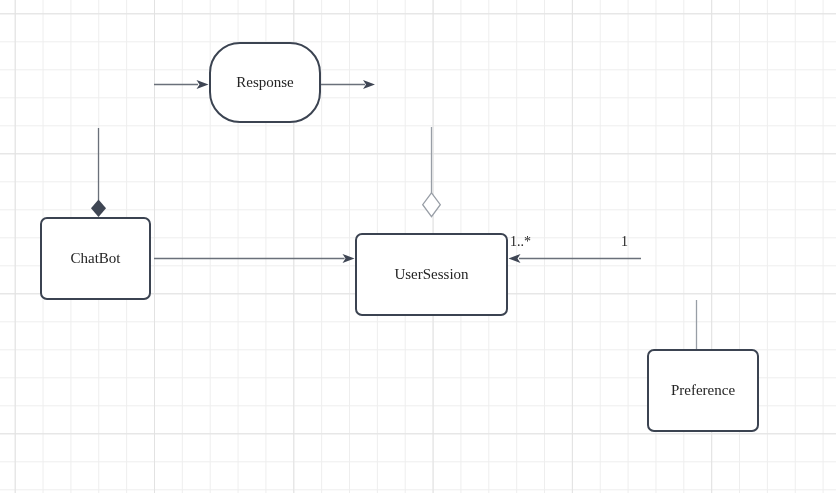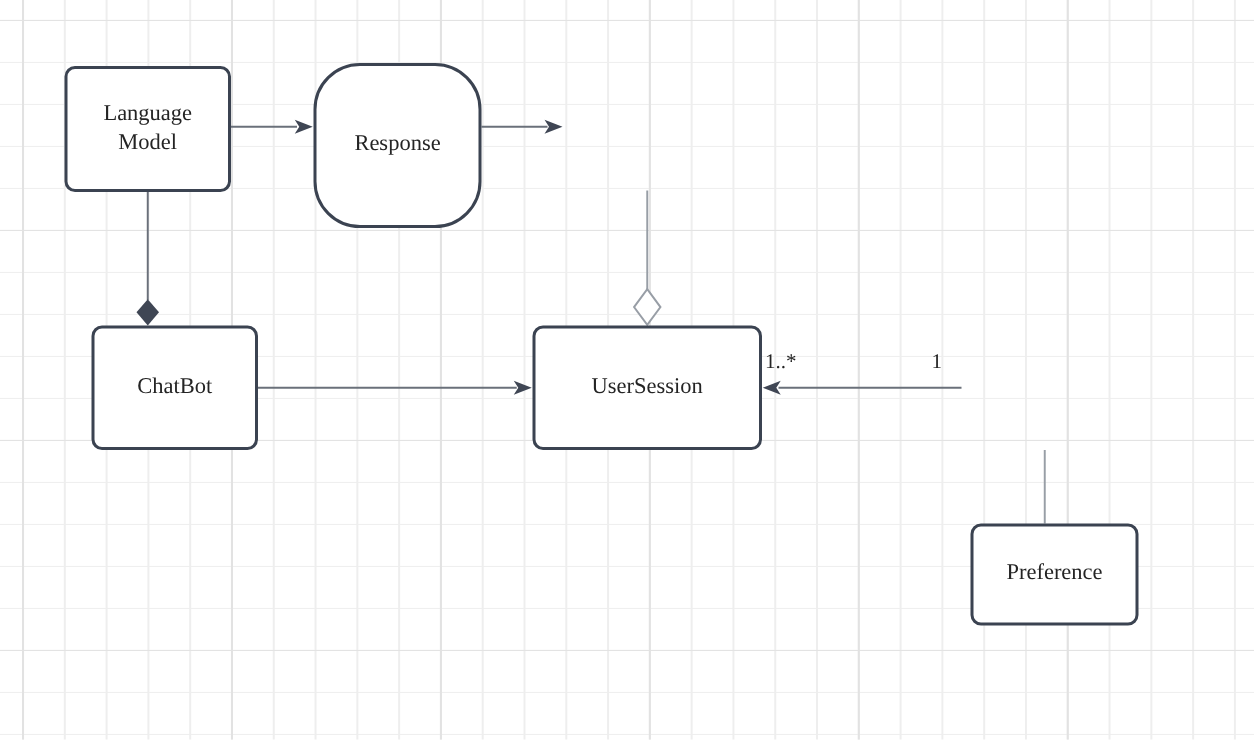--- a/index.html
+++ b/index.html
@@ -39,26 +39,26 @@
     position:absolute;box-sizing:border-box;
     background:var(--node-fill);
     border:2px solid var(--node-border);
     border-radius:7px;
     display:flex;align-items:center;justify-content:center;
     text-align:center;
     font-size:15px;color:var(--node-text);
     line-height:1.3;
   }
   .n-lm  {left:43px; top:44px; width:111px;height:84px;}
-  .n-resp{left:209px;top:42px; width:112px;height:110px;border-radius:31px;}
+  .n-resp{left:209px;top:42px; width:112px;height:81px;border-radius:31px;}
   .n-msg {left:376px;top:42px; width:112px;height:85px;}
-  .n-chat{left:61px; top:217px;width:111px;height:83px;}
-  .n-us  {left:355px;top:217px;width:153px;height:83px;}
+  .n-chat{left:40px; top:217px;width:111px;height:83px;}
+  .n-us  {left:355px;top:233px;width:153px;height:83px;}
   .n-user{left:641px;top:218px;width:110px;height:82px;}
-  .n-pref{left:647px;top:349px;width:112px;height:68px;}
+  .n-pref{left:647px;top:349px;width:112px;height:83px;}
   .node-label{display:inline-block;}
   .node-label--narrow{width:84px;}
   .mult-label{
     position:absolute;font-size:14px;color:var(--node-text);
     white-space:nowrap;
   }
   .mult-target{left:510px;top:234px;}
   .mult-source{left:621px;top:234px;}
 </style>
 </head>
@@ -99,23 +99,20 @@
     </g>
 
     <g>
       <path class="edge-line edge-line--light" d="M696.5,300 L696.5,349"></path>
     </g>
   </svg>
 
   <div class="mult-label mult-target">1..*</div>
   <div class="mult-label mult-source">1</div>
 
-  <div class="node n-lm">
-    <span class="node-label node-label--narrow">Language Model</span>
-  </div>
   <div class="node n-resp">
     <span class="node-label">Response</span>
   </div>
   <div class="node n-chat">
     <span class="node-label">ChatBot</span>
   </div>
   <div class="node n-us">
     <span class="node-label">UserSession</span>
   </div>
   <div class="node n-pref">

